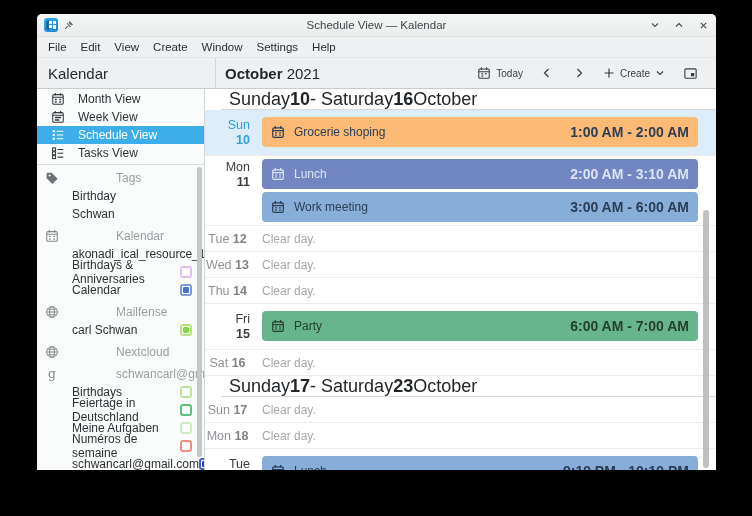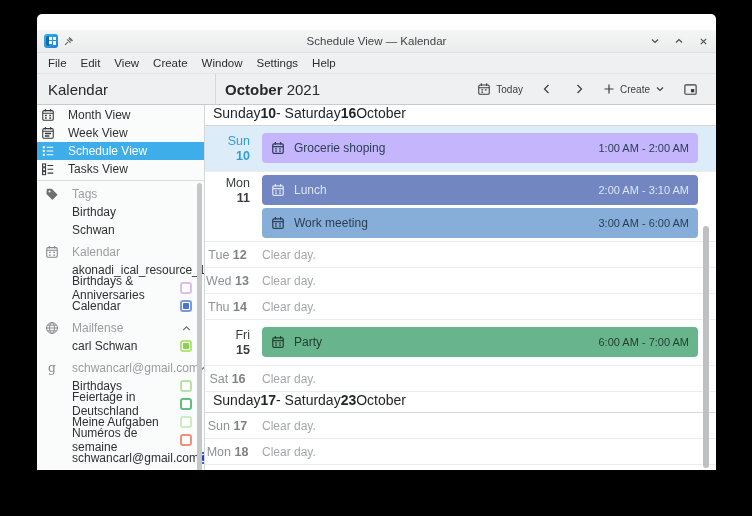--- a/index.html
+++ b/index.html
@@ -11,21 +11,20 @@
   .window{
     position:absolute;left:37px;top:14px;width:679px;height:456px;
     background:#fff;border-radius:5px 5px 0 0;overflow:hidden;
     display:flex;flex-direction:column;box-shadow:0 2px 18px rgba(0,0,0,.65);
   }
   
   .titlebar{
     height:22px;flex:0 0 22px;background:linear-gradient(#f4f5f5,#ebecec);
     border-bottom:1px solid #dfe0e1;position:relative;display:flex;align-items:center;
     padding:0 7px;
-    margin-top:16px;
   }
   .tb-left{display:flex;align-items:center;gap:5px;z-index:2;}
   .app-icon{width:14px;height:14px;border-radius:3px;
     background:linear-gradient(135deg,#37b1ef,#1d7fd3);position:relative;flex:0 0 14px;}
   .app-icon::before{content:"";position:absolute;left:2px;top:2px;width:3px;height:10px;
     background:rgba(10,60,110,.55);border-radius:2px 0 0 2px;}
   .app-icon::after{content:"";position:absolute;right:2px;top:3px;width:7px;height:8px;
     background:
       linear-gradient(#fff,#fff) 0 0/3px 3px no-repeat,
       linear-gradient(#fff,#fff) 4px 0/3px 3px no-repeat,
@@ -48,57 +47,57 @@
   .page-title b{font-weight:bold;}
   .tb-actions{margin-left:auto;display:flex;align-items:center;gap:4px;font-size:10px;color:#393c40;}
   .action{display:flex;align-items:center;gap:5px;padding:3px 6px;border-radius:3px;}
   .action svg{display:block;}
   .nav-btn{padding:3px 8px;display:flex;align-items:center;}
   
   .content{flex:1;display:flex;min-height:0;}
   
   .sidebar{width:167px;flex:0 0 167px;background:#fafbfb;border-right:1px solid #d5d6d7;
     position:relative;font-size:12px;color:#2e3134;overflow:hidden;padding-top:1px;}
-  .view-item{display:flex;align-items:center;height:18px;padding-left:4px;}
+  .view-item{display:flex;align-items:center;height:18px;padding-left:14px;}
   .view-item .vicon{width:14px;height:14px;margin-right:13px;color:#35383c;display:flex;}
   .view-item.selected{background:#3daee9;color:#fff;}
   .view-item.selected .vicon{color:#fff;}
   .sidebar-sep{border-bottom:1px solid #dcdddd;margin:2px 0 2px 0;}
   .section{margin-top:4px;}
-  .section-header{display:flex;align-items:center;height:18px;padding:0 12px 0 8px;color:#9b9ea1;}
+  .section-header{display:flex;align-items:center;height:18px;padding:0 12px 0 8px;color:#9b9ea1;gap:44px;}
   .section-header .sicon{width:14px;height:14px;margin-right:13px;color:#85888b;display:flex;}
   .section-header .chev{margin-left:auto;color:#6e7174;display:flex;}
   .section-item{display:flex;align-items:center;height:18px;padding:0 12px 0 35px;}
   .checkbox{margin-left:auto;width:8px;height:8px;border:2px solid #999;border-radius:3px;
     background:#fff;display:flex;align-items:center;justify-content:center;flex:0 0 auto;}
   .checkbox .fill{width:6px;height:6px;border-radius:1px;}
   .side-scrollbar{position:absolute;right:2px;top:78px;width:5px;height:290px;
     background:#c6c7c8;border-radius:3px;}
   
   .main{flex:1;background:#fff;position:relative;overflow:hidden;display:flex;flex-direction:column;}
   .week-header{height:20px;flex:0 0 20px;border-bottom:1px solid #d6d7d8;display:flex;
-    align-items:flex-start;padding-left:8px;font-size:14px;color:#232629;background:#fff;}
+    align-items:center;padding-left:8px;font-size:18px;color:#232629;background:#fff;margin-left:16px;}
   .week-header b{font-weight:bold;}
   .clear-row{height:25px;flex:0 0 25px;border-bottom:1px solid #ededee;display:flex;
     align-items:center;font-size:12.5px;}
   .clear-row .dlabel{width:45px;text-align:center;color:#8f9295;}
   .clear-row .dlabel b{color:#7f8285;}
   .clear-row .ctext{margin-left:12px;color:#a4a7aa;font-size:12px;}
   .day-row{border-bottom:1px solid #ededee;display:flex;padding:7px 0;}
   .day-row.multi{padding:3px 0;}
   .day-row.today{background:var(--today-bg,#dcedf9);}
   .dstack{width:45px;flex:0 0 45px;text-align:right;font-size:12.5px;line-height:15px;
     color:#3a3d41;padding-top:1px;}
   .dstack b{font-weight:bold;}
   .day-row.today .dstack{color:var(--today-fg,#2f9ed9);}
   .events{flex:1;margin:0 18px 0 12px;display:flex;flex-direction:column;gap:3px;min-width:0;}
   .event-bar{height:30px;border-radius:4px;display:flex;align-items:center;padding:0 9px;}
   .event-bar .eicon{display:flex;flex:0 0 auto;}
   .event-title{margin-left:9px;font-size:12px;white-space:nowrap;}
-  .event-time{margin-left:auto;font-size:11px;white-space:nowrap;}
+  .event-time{margin-left:auto;font-size:14px;white-space:nowrap;font-weight:bold;}
   .main-scrollbar{position:absolute;right:7px;top:121px;bottom:2px;width:6px;
     background:#bfc0c1;border-radius:3px;}
 </style>
 </head>
 <body>
 
 <div class="window">
 
   <div class="titlebar">
     <div class="tb-left">
@@ -310,20 +309,37 @@
             <div class="section-item">
               <span>carl Schwan</span>
               <span class="checkbox" style="border-color: rgb(181, 228, 126);">
                 <span class="fill" style="background: rgb(128, 217, 68);"></span>
               </span>
             </div>
           </div>
           <div class="section">
             <div class="section-header">
               <span class="sicon">
+                <svg width="14" height="14" viewBox="0 0 16 16" fill="none" stroke="currentColor" stroke-width="1.1">
+                  <circle cx="8" cy="8" r="6.2"></circle>
+                  <ellipse cx="8" cy="8" rx="2.8" ry="6.2"></ellipse>
+                  <path d="M1.8 8h12.4M2.7 4.8h10.6M2.7 11.2h10.6"></path>
+                </svg>
+              </span>
+              <span>Nextcloud</span>
+              <span class="chev">
+                <svg width="11" height="11" viewBox="0 0 10 10" fill="none" stroke="currentColor" stroke-width="1.2">
+                  <path d="M2 3.5l3 3 3-3"></path>
+                </svg>
+              </span>
+            </div>
+          </div>
+          <div class="section">
+            <div class="section-header">
+              <span class="sicon">
                 <svg width="14" height="14" viewBox="0 0 16 16">
                   <text x="8" y="12.5" text-anchor="middle" font-size="14" font-family="DejaVu Serif, serif" fill="#85888b">g</text>
                 </svg>
               </span>
               <span>schwancarl@gmail.com</span>
               <span class="chev">
                 <svg width="11" height="11" viewBox="0 0 10 10" fill="none" stroke="currentColor" stroke-width="1.2">
                   <path d="M2 6.5l3-3 3 3"></path>
                 </svg>
               </span>
@@ -361,21 +377,21 @@
           <span> - Saturday </span>
           <b>16</b>
           <span> October</span>
         </div>
         <div class="day-row today">
           <div class="dstack">
             <div>Sun</div>
             <div><b>10</b></div>
           </div>
           <div class="events">
-            <div class="event-bar" style="background: #c4b5fd; color: rgb(43, 62, 86);">
+            <div class="event-bar" style="background: #fdba74; color: rgb(43, 62, 86);">
               <span class="eicon">
                 <svg width="14" height="14" viewBox="0 0 16 16" fill="none" stroke="currentColor" stroke-width="1.4">
                   <rect x="2" y="3.2" width="12" height="11" rx="1.5"></rect>
                   <path d="M2 6.4h12"></path>
                   <path d="M5 1.2v3M11 1.2v3"></path>
                   <path d="M4.7 9h2M9.3 9h2M4.7 11.6h2M9.3 11.6h2" stroke-width="1.6"></path>
                 </svg>
               </span>
               <span class="event-title">Grocerie shoping</span>
               <span class="event-time">1:00 AM - 2:00 AM</span>

